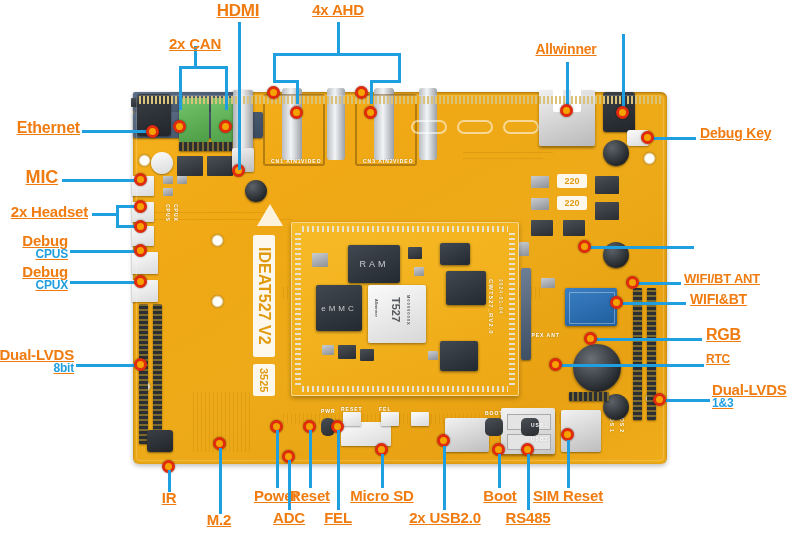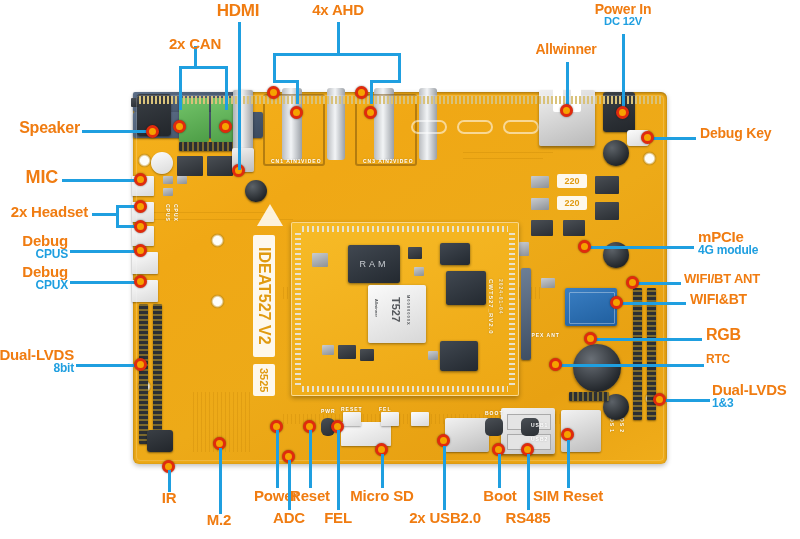--- a/index.html
+++ b/index.html
@@ -83,21 +83,21 @@
        border-radius:2px;box-shadow:0 1px 2px rgba(0,0,0,.45);}
 
   
   .line{position:absolute;background:#1f9fe0;}
   .line-h{height:3px;}
   .line-v{width:3px;}
   .dot{position:absolute;width:13px;height:13px;border-radius:50%;
        background:#f5a300;border:3px solid #e02b0d;box-sizing:border-box;
        box-shadow:0 0 2px rgba(0,0,0,.5);}
   .lbl{position:absolute;font-weight:bold;color:#f07c11;line-height:1.02;
-       white-space:nowrap;letter-spacing:-0.2px;}
+       white-space:nowrap;letter-spacing:-0.2px;text-decoration:underline;}
   .lbl .sub{display:block;color:#1f9fe0;font-size:.80em;}
   .lbl.c{text-align:center;}
   .lbl.r{text-align:right;}
 </style>
 </head>
 <body>
 
 <div id="stage">
 
   <div class="pcb">
@@ -210,20 +210,21 @@
     <div class="comp smd" style="left:30px;top:96px;width:10px;height:8px;"></div>
     <div class="comp smd" style="left:44px;top:84px;width:10px;height:8px;"></div>
 
     <div class="som" style="left:158px;top:130px;width:226px;height:172px;">
       <div class="som-pad" style="left:10px;top:3px;width:206px;height:6px;"></div>
       <div class="som-pad" style="left:10px;top:163px;width:206px;height:6px;"></div>
       <div class="som-padv" style="left:3px;top:10px;width:6px;height:152px;"></div>
       <div class="som-padv" style="left:217px;top:10px;width:6px;height:152px;"></div>
 
       <div class="chip" style="left:56px;top:22px;width:52px;height:38px;">RAM</div>
+      <div class="chip" style="left:24px;top:62px;width:46px;height:46px;font-size:8px;">eMMC</div>
 
       <div class="soc" style="left:76px;top:62px;width:58px;height:58px;">
         <span style="left:22px;top:12px;font-size:11px;">T527</span>
         <span style="left:38px;top:10px;font-size:4px;letter-spacing:1px;">M0000000X</span>
         <span style="left:6px;top:14px;font-size:4px;">Allwinner</span>
       </div>
 
       <div class="chip" style="left:148px;top:20px;width:30px;height:22px;"></div>
       <div class="chip" style="left:154px;top:48px;width:40px;height:34px;"></div>
       <div class="chip" style="left:148px;top:118px;width:38px;height:30px;"></div>
@@ -311,29 +312,25 @@
   </div>
 
   <div class="line line-v" style="left:566px;top:62px;height:48px;"></div>
   <div class="dot" style="left:560px;top:104px;"></div>
   <div class="lbl c" style="left:522px;top:42px;width:88px;font-size:14px;">
     <span>Allwinner</span>
   </div>
 
   <div class="line line-v" style="left:622px;top:34px;height:78px;"></div>
   <div class="dot" style="left:616px;top:106px;"></div>
-  <div class="lbl c" style="left:580px;top:2px;width:86px;font-size:14px;">
-    <span>Power In</span>
-    <span class="sub">DC 12V</span>
-  </div>
 
   <div class="line line-h" style="left:82px;top:130px;width:72px;"></div>
   <div class="dot" style="left:146px;top:125px;"></div>
   <div class="lbl r" style="left:-6px;top:120px;width:86px;font-size:16px;">
-    <span>Speaker</span>
+    <span>Ethernet</span>
   </div>
 
   <div class="line line-h" style="left:62px;top:179px;width:80px;"></div>
   <div class="dot" style="left:134px;top:173px;"></div>
   <div class="lbl r" style="left:-6px;top:168px;width:64px;font-size:18px;">
     <span>MIC</span>
   </div>
 
   <div class="line line-h" style="left:92px;top:213px;width:26px;"></div>
   <div class="line line-v" style="left:116px;top:205px;height:20px;"></div>
@@ -367,24 +364,20 @@
   </div>
 
   <div class="line line-h" style="left:648px;top:137px;width:48px;"></div>
   <div class="dot" style="left:641px;top:131px;"></div>
   <div class="lbl" style="left:700px;top:126px;width:96px;font-size:14px;">
     <span>Debug Key</span>
   </div>
 
   <div class="line line-h" style="left:584px;top:246px;width:110px;"></div>
   <div class="dot" style="left:578px;top:240px;"></div>
-  <div class="lbl" style="left:698px;top:229px;width:100px;font-size:15px;">
-    <span>mPCIe</span>
-    <span class="sub">4G module</span>
-  </div>
 
   <div class="line line-h" style="left:633px;top:282px;width:48px;"></div>
   <div class="dot" style="left:626px;top:276px;"></div>
   <div class="lbl" style="left:684px;top:272px;width:116px;font-size:13px;">
     <span>WIFI/BT ANT</span>
   </div>
 
   <div class="line line-h" style="left:616px;top:302px;width:70px;"></div>
   <div class="dot" style="left:610px;top:296px;"></div>
   <div class="lbl" style="left:690px;top:292px;width:100px;font-size:14px;">

